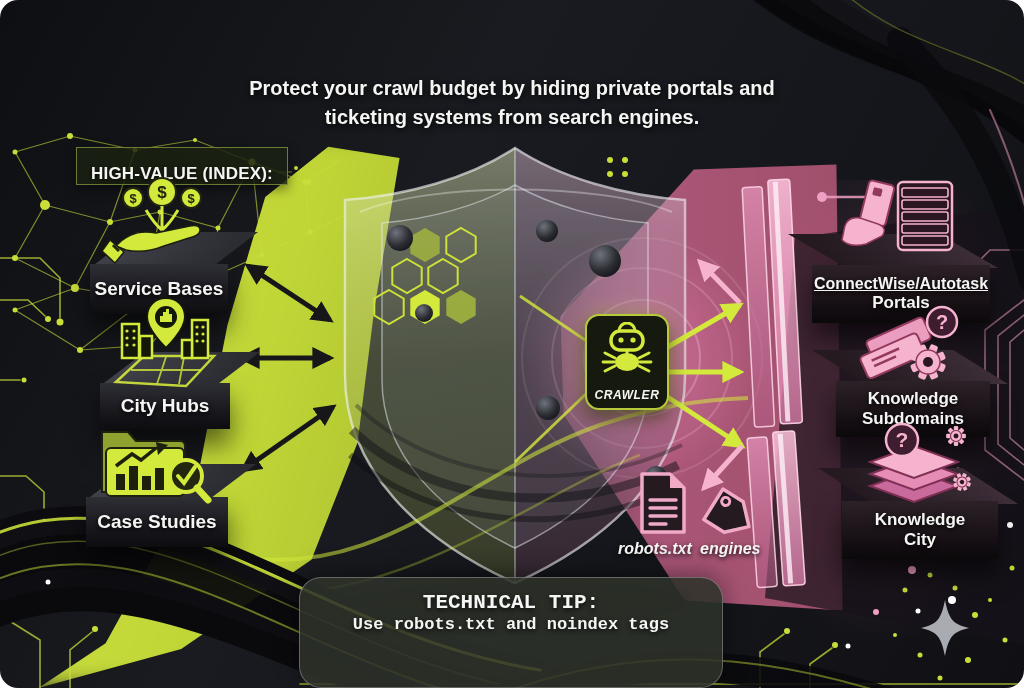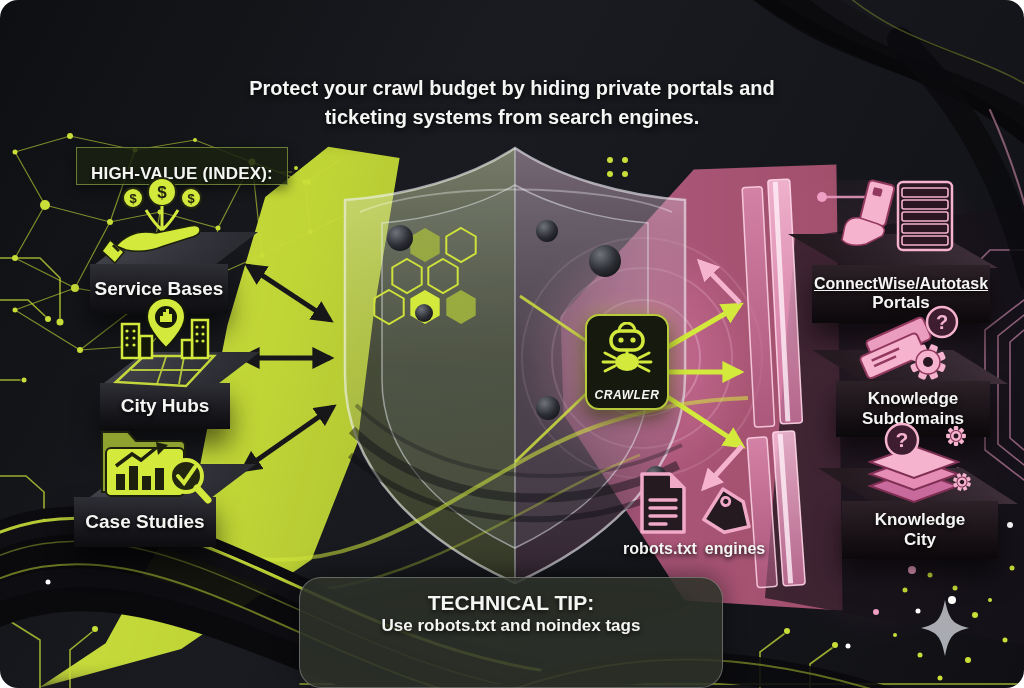--- a/index.html
+++ b/index.html
@@ -53,25 +53,25 @@
   .lbl-right .l1{font-size:16px;text-decoration:underline;}
   .lbl-right .l2{font-size:17px;}
   
   .crawler{left:585px;top:314px;width:80px;height:86px;border-radius:14px;
     background:#161a0e;border:2.5px solid #b7ca3b;display:flex;flex-direction:column;
     align-items:center;justify-content:flex-end;padding-bottom:6px;
     box-shadow:0 0 22px rgba(211,233,60,.35),0 8px 18px rgba(0,0,0,.6);}
   .crawler .cap{font-size:12px;font-weight:bold;letter-spacing:.6px;font-style:italic;}
   .crawler svg{position:absolute;top:6px;left:14px;}
   
-  .blk-label{font-size:16px;font-weight:bold;text-align:center;text-shadow:0 2px 5px rgba(0,0,0,.9);}
+  .blk-label{font-size:16px;font-weight:bold;text-shadow:0 2px 5px rgba(0,0,0,.9);font-style:italic;}
   
   .tip{left:299px;top:577px;width:424px;height:111px;border-radius:22px;
     background:rgba(46,50,42,.88);border:1px solid rgba(255,255,255,.28);
-    box-shadow:0 -4px 24px rgba(0,0,0,.4);text-align:center;padding-top:13px;box-sizing:border-box;}
+    box-shadow:0 -4px 24px rgba(0,0,0,.4);text-align:center;padding-top:13px;box-sizing:border-box;font-family:Liberation Mono, monospace;}
   .tip .h{font-size:21px;font-weight:bold;text-shadow:0 2px 5px rgba(0,0,0,.8);}
   .tip .l{font-size:17px;font-weight:bold;line-height:1.32;text-shadow:0 2px 5px rgba(0,0,0,.8);}
 </style>
 </head>
 <body>
 
 <div class="stage">
 
   <div class="abs glow-left"></div>
   <div class="abs glow-pink"></div>
@@ -381,21 +381,21 @@
           <circle cx="93" cy="45" r="1.6"></circle>
       </g>
       <path d="M56,2 C45,2 37,10 37,21 C37,34 56,52 56,52 C56,52 75,34 75,21 C75,10 67,2 56,2 Z" fill="#d3e93c" stroke="#141808" stroke-width="2"></path>
       <circle cx="56" cy="21" r="11" fill="#141808"></circle>
       <path d="M50,26 L50,20 L53,20 L53,16 L56,16 L56,13 L59,13 L59,18 L62,18 L62,26 Z" fill="#d3e93c"></path>
     </svg>
   </div>
 
   <div>
     <div class="abs box-top" style="left:86px;top:464px;width:170px;height:36px"></div>
-    <div class="abs box-front lbl-19" style="left:74px;top:497px;width:142px;height:50px">
+    <div class="abs box-front lbl-19" style="left:86px;top:497px;width:142px;height:50px">
       <span>Case Studies</span>
     </div>
     <svg class="abs" style="left:94px;top:418px" width="124" height="92" viewBox="0 0 124 92">
       <path d="M8,14 h26 l8,9 h44 a5,5 0 0 1 5,5 v46 h-83 Z" fill="#8fa12e" stroke="#1c200c" stroke-width="2"></path>
       <rect x="12" y="30" width="78" height="48" rx="5" fill="#d3e93c" stroke="#1c200c" stroke-width="2"></rect>
       <g fill="#1c200c">
         <rect x="22" y="56" width="9" height="16"></rect>
           <rect x="35" y="48" width="9" height="24"></rect>
         <rect x="48" y="58" width="9" height="14"></rect>
           <rect x="61" y="50" width="9" height="22"></rect>

